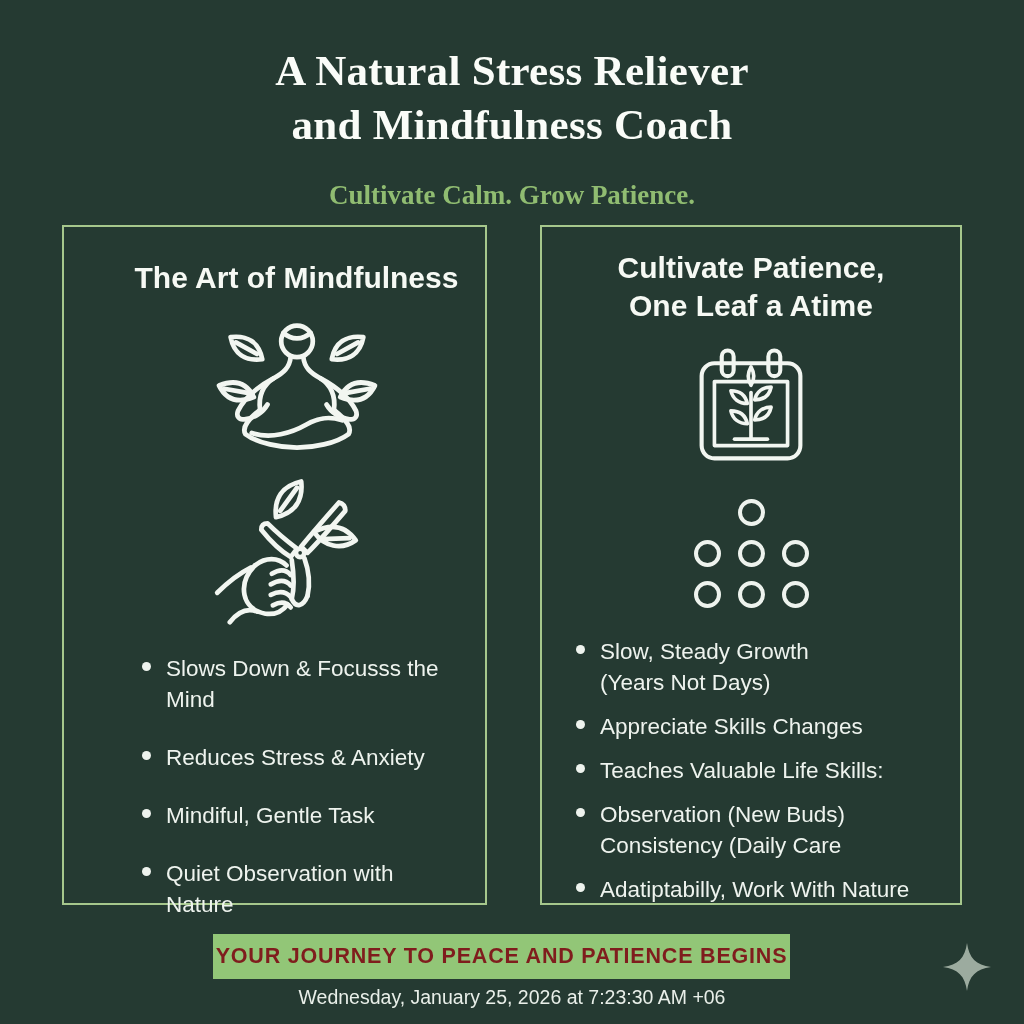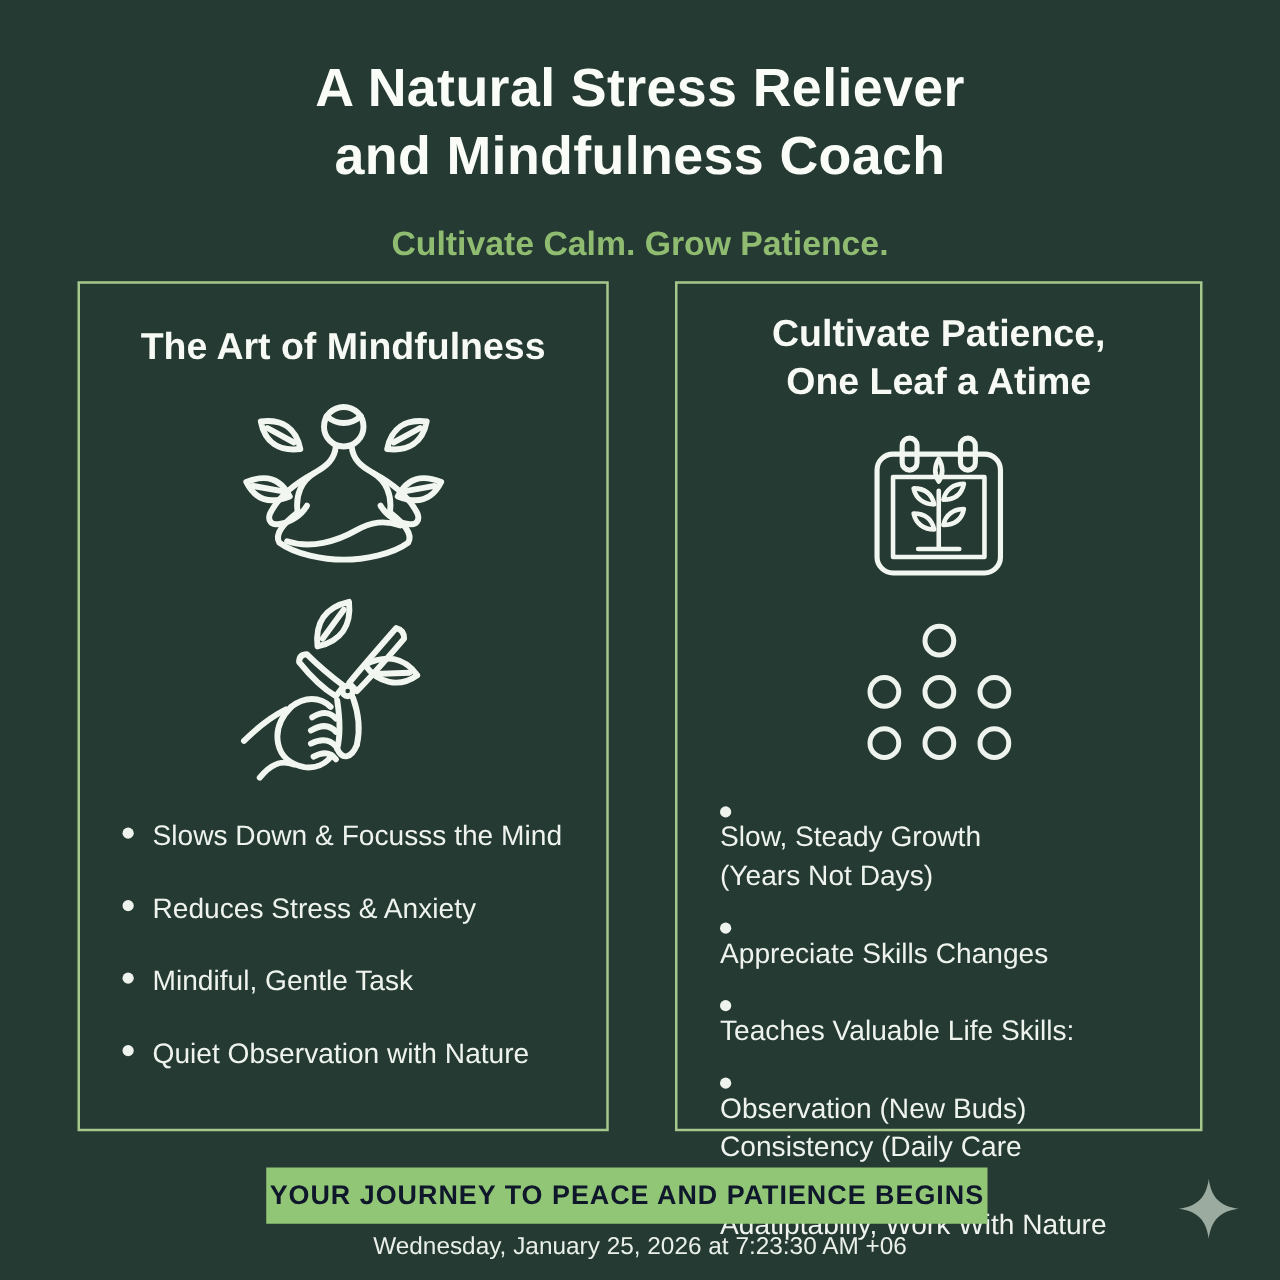--- a/index.html
+++ b/index.html
@@ -3,51 +3,51 @@
 <meta charset="utf-8">
 <style>
   html,body { margin:0; padding:0; }
   .canvas {
     position:relative; width:1024px; height:1024px; overflow:hidden;
     background: var(--bg, #253a32);
     font-family:"Liberation Sans", sans-serif;
     color: var(--text, #eef3ee);
   }
   
-  .header { position:absolute; top:44px; left:0; width:100%; text-align:center; }
+  .header { position:absolute; top:44px; left:0; width:100%; text-align:center;font-family:Liberation Serif, serif; }
   .title { font-size:43px; font-weight:bold; color:#fafcf8; line-height:1.26; letter-spacing:0.3px; }
   .title .tline { display:block; }
   .subtitle { margin-top:28px; font-size:27px; font-weight:600; color: var(--subtitle, #90bc71); }
   
   .panel { position:absolute; top:225px; height:680px; border:2px solid var(--panel-border,#a6c78c);
            box-sizing:border-box; display:flex; flex-direction:column; align-items:center; }
-  .panel-left  { left:62px;  width:425px; }
+  .panel-left  { left:62px;  width:425px;padding-left:44px; }
   .panel-right { left:540px; width:422px; }
   .panel-title { font-size:30px; font-weight:bold; color:#f6f9f4; text-align:center; line-height:1.27; }
   .panel-left  .panel-title { margin-top:32px; }
   .panel-right .panel-title { margin-top:22px; }
   .panel-title .tline { display:block; }
   .icon-wrap { display:flex; justify-content:center; }
   svg.lineart { stroke:#f2f6f1; fill:none; stroke-linecap:round; stroke-linejoin:round; }
   
   ul.bullets { list-style:none; margin:0; padding:0 26px 0 34px; align-self:stretch; }
   .bullets li { display:flex; align-items:flex-start; }
   .panel-left  .bullets li { margin-bottom:27px; }
-  .panel-right .bullets li { margin-bottom:13px;flex-direction:column; }
+  .panel-right .bullets li { margin-bottom:13px; }
   .bdot { flex:0 0 auto; width:9px; height:9px; border-radius:50%; background:#eef3ee; margin:9px 15px 0 0; }
   .btext { font-size:22.5px; line-height:1.38; color:#eef3ee; }
   .btext .bline { display:block; }
   
   .dots { display:flex; flex-direction:column; align-items:center; gap:14px; margin-top:26px; }
   .dots-row { display:flex; gap:17px; }
   .ring { width:19px; height:19px; border:4.5px solid #eef3ee; border-radius:50%; box-sizing:content-box; }
   
   .banner { position:absolute; left:213px; top:934px; width:577px; height:45px;
             background: var(--banner-bg,#92c677); display:flex; align-items:center; justify-content:center; }
-  .banner-text { font-size:21.5px; font-weight:bold; color:#0f172a; letter-spacing:0.8px; }
+  .banner-text { font-size:21.5px; font-weight:bold; color:#7f1d1d; letter-spacing:0.8px; }
   .date-line { position:absolute; top:986px; left:0; width:100%; text-align:center;
                font-size:19.5px; color:#e9efe9; }
   .sparkle { position:absolute; left:942px; top:942px; width:50px; height:50px; }
   
   .meditation-wrap { margin-top:18px; }
   .shears-wrap { margin-top:4px; margin-bottom:18px; }
   .calendar-wrap { margin-top:20px; }
   .panel-right ul.bullets { margin-top:28px; }
 </style>
 </head>

